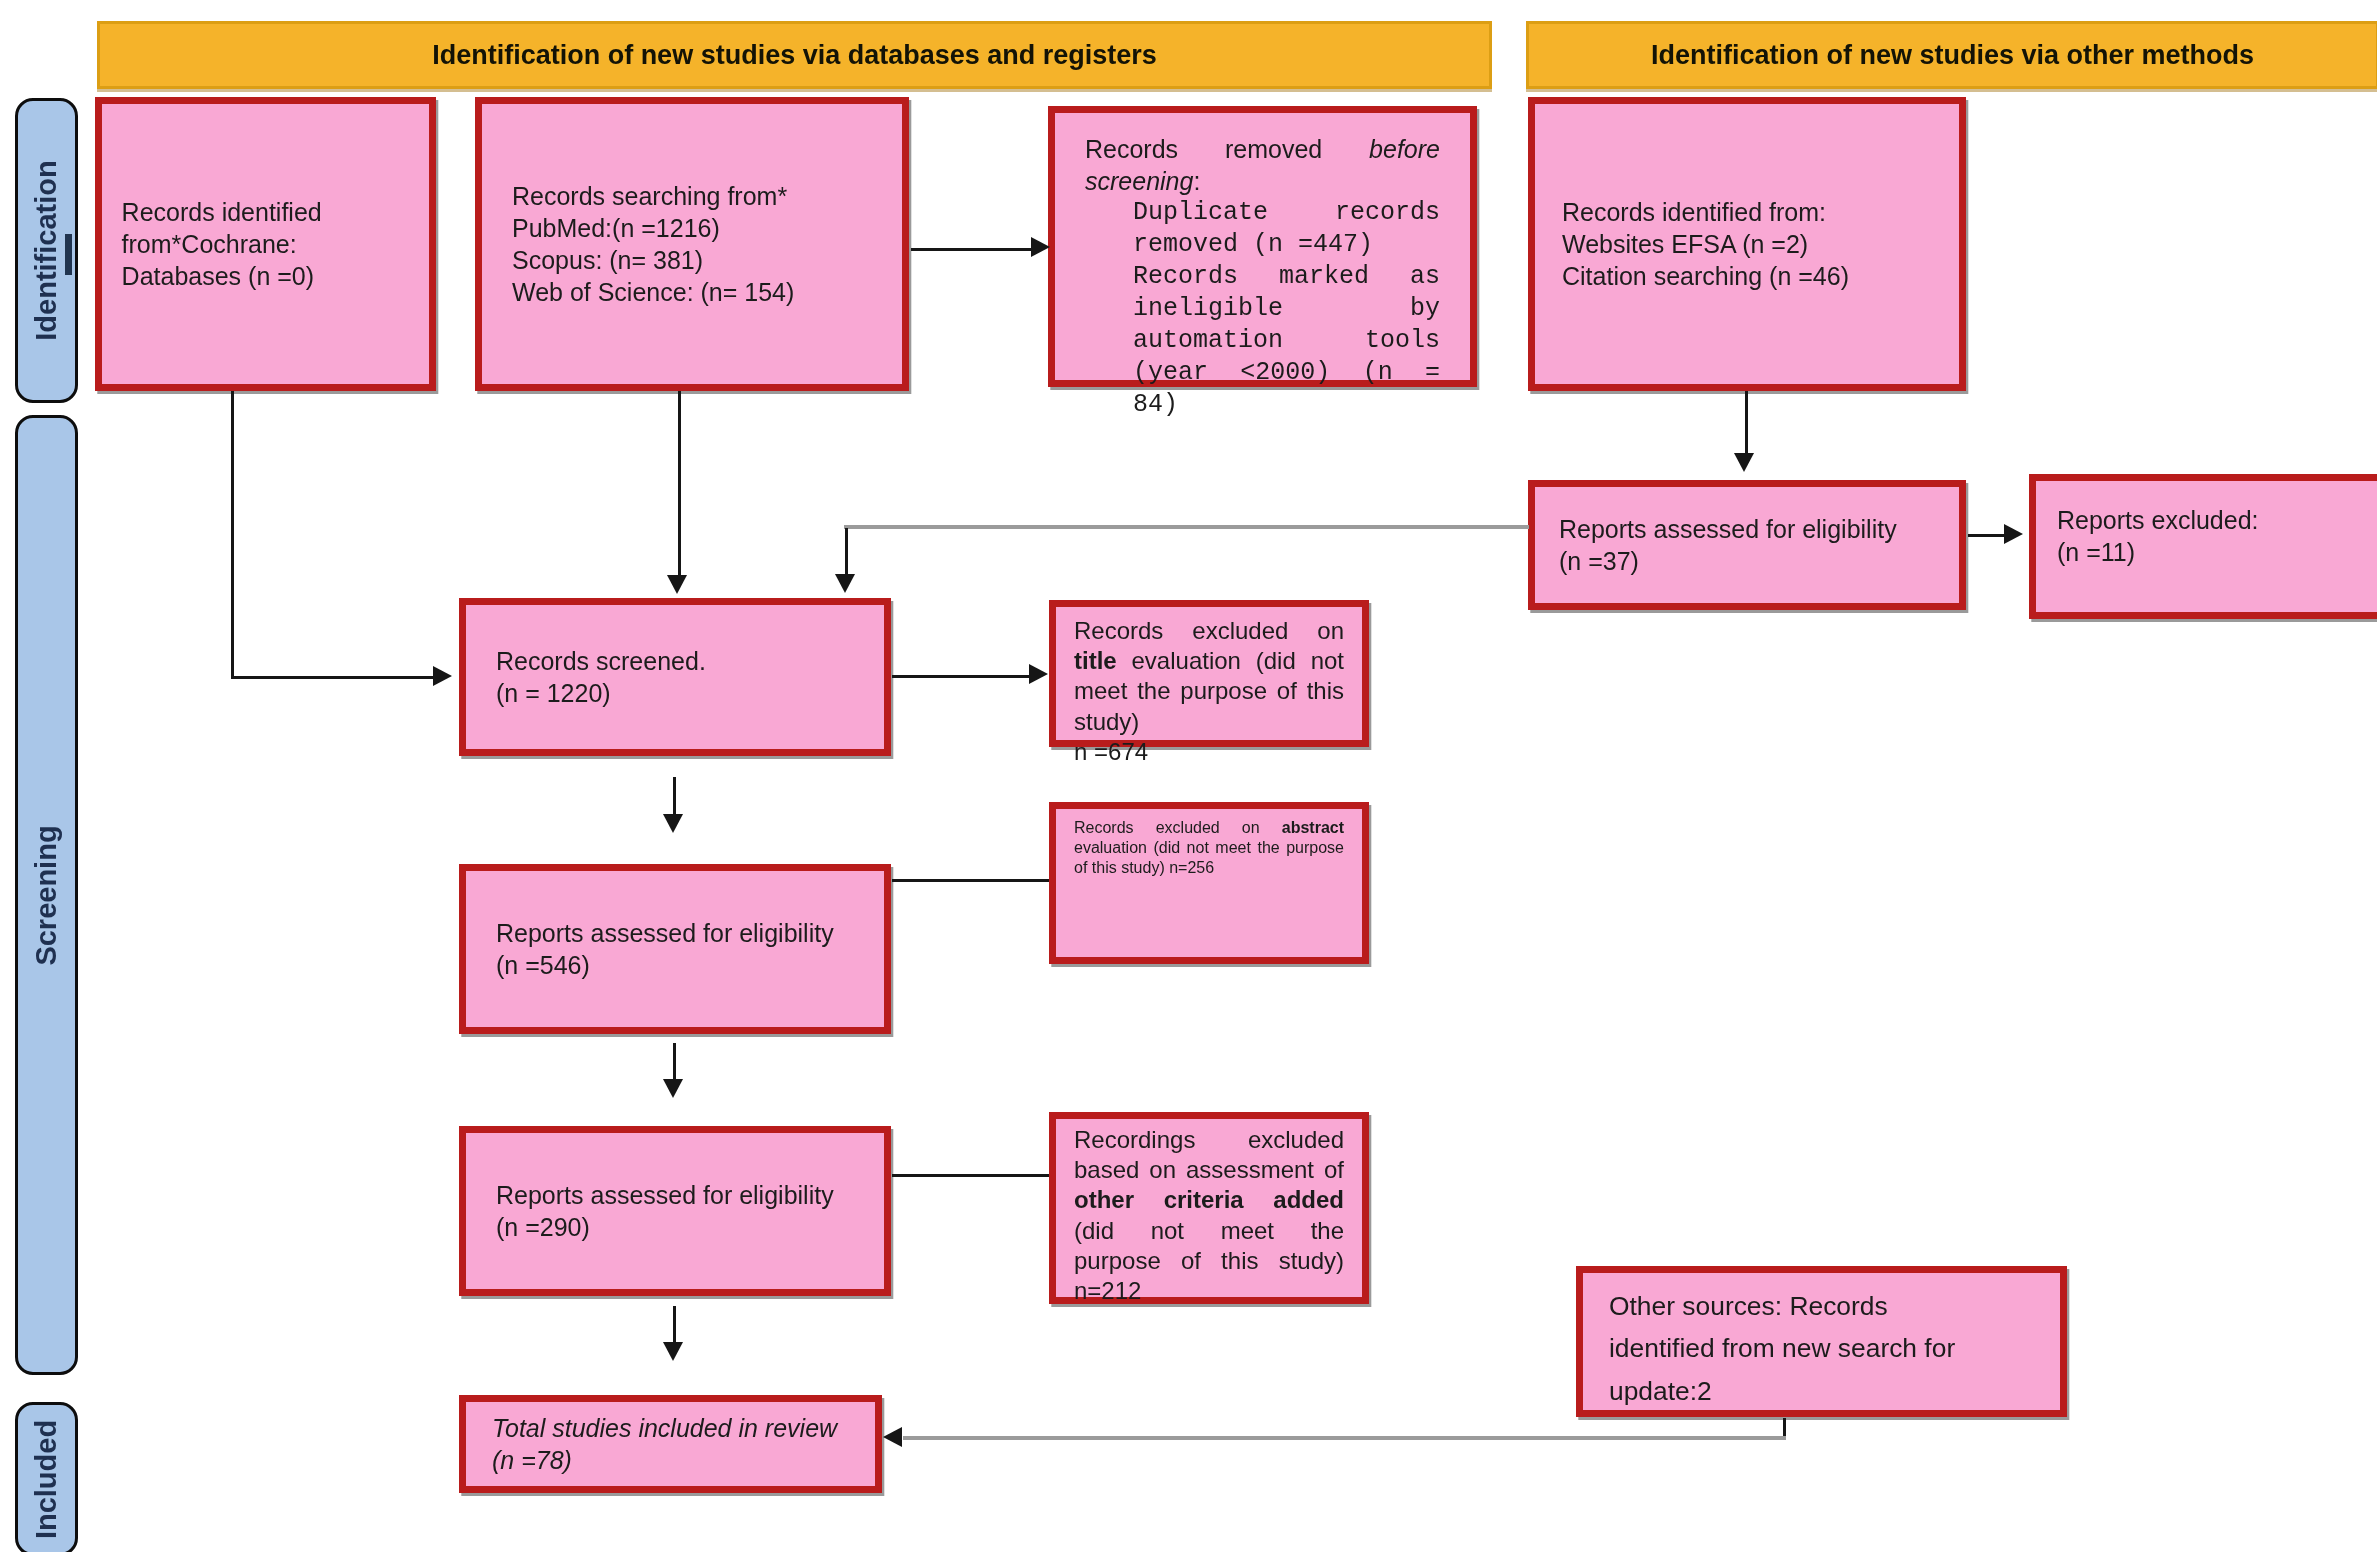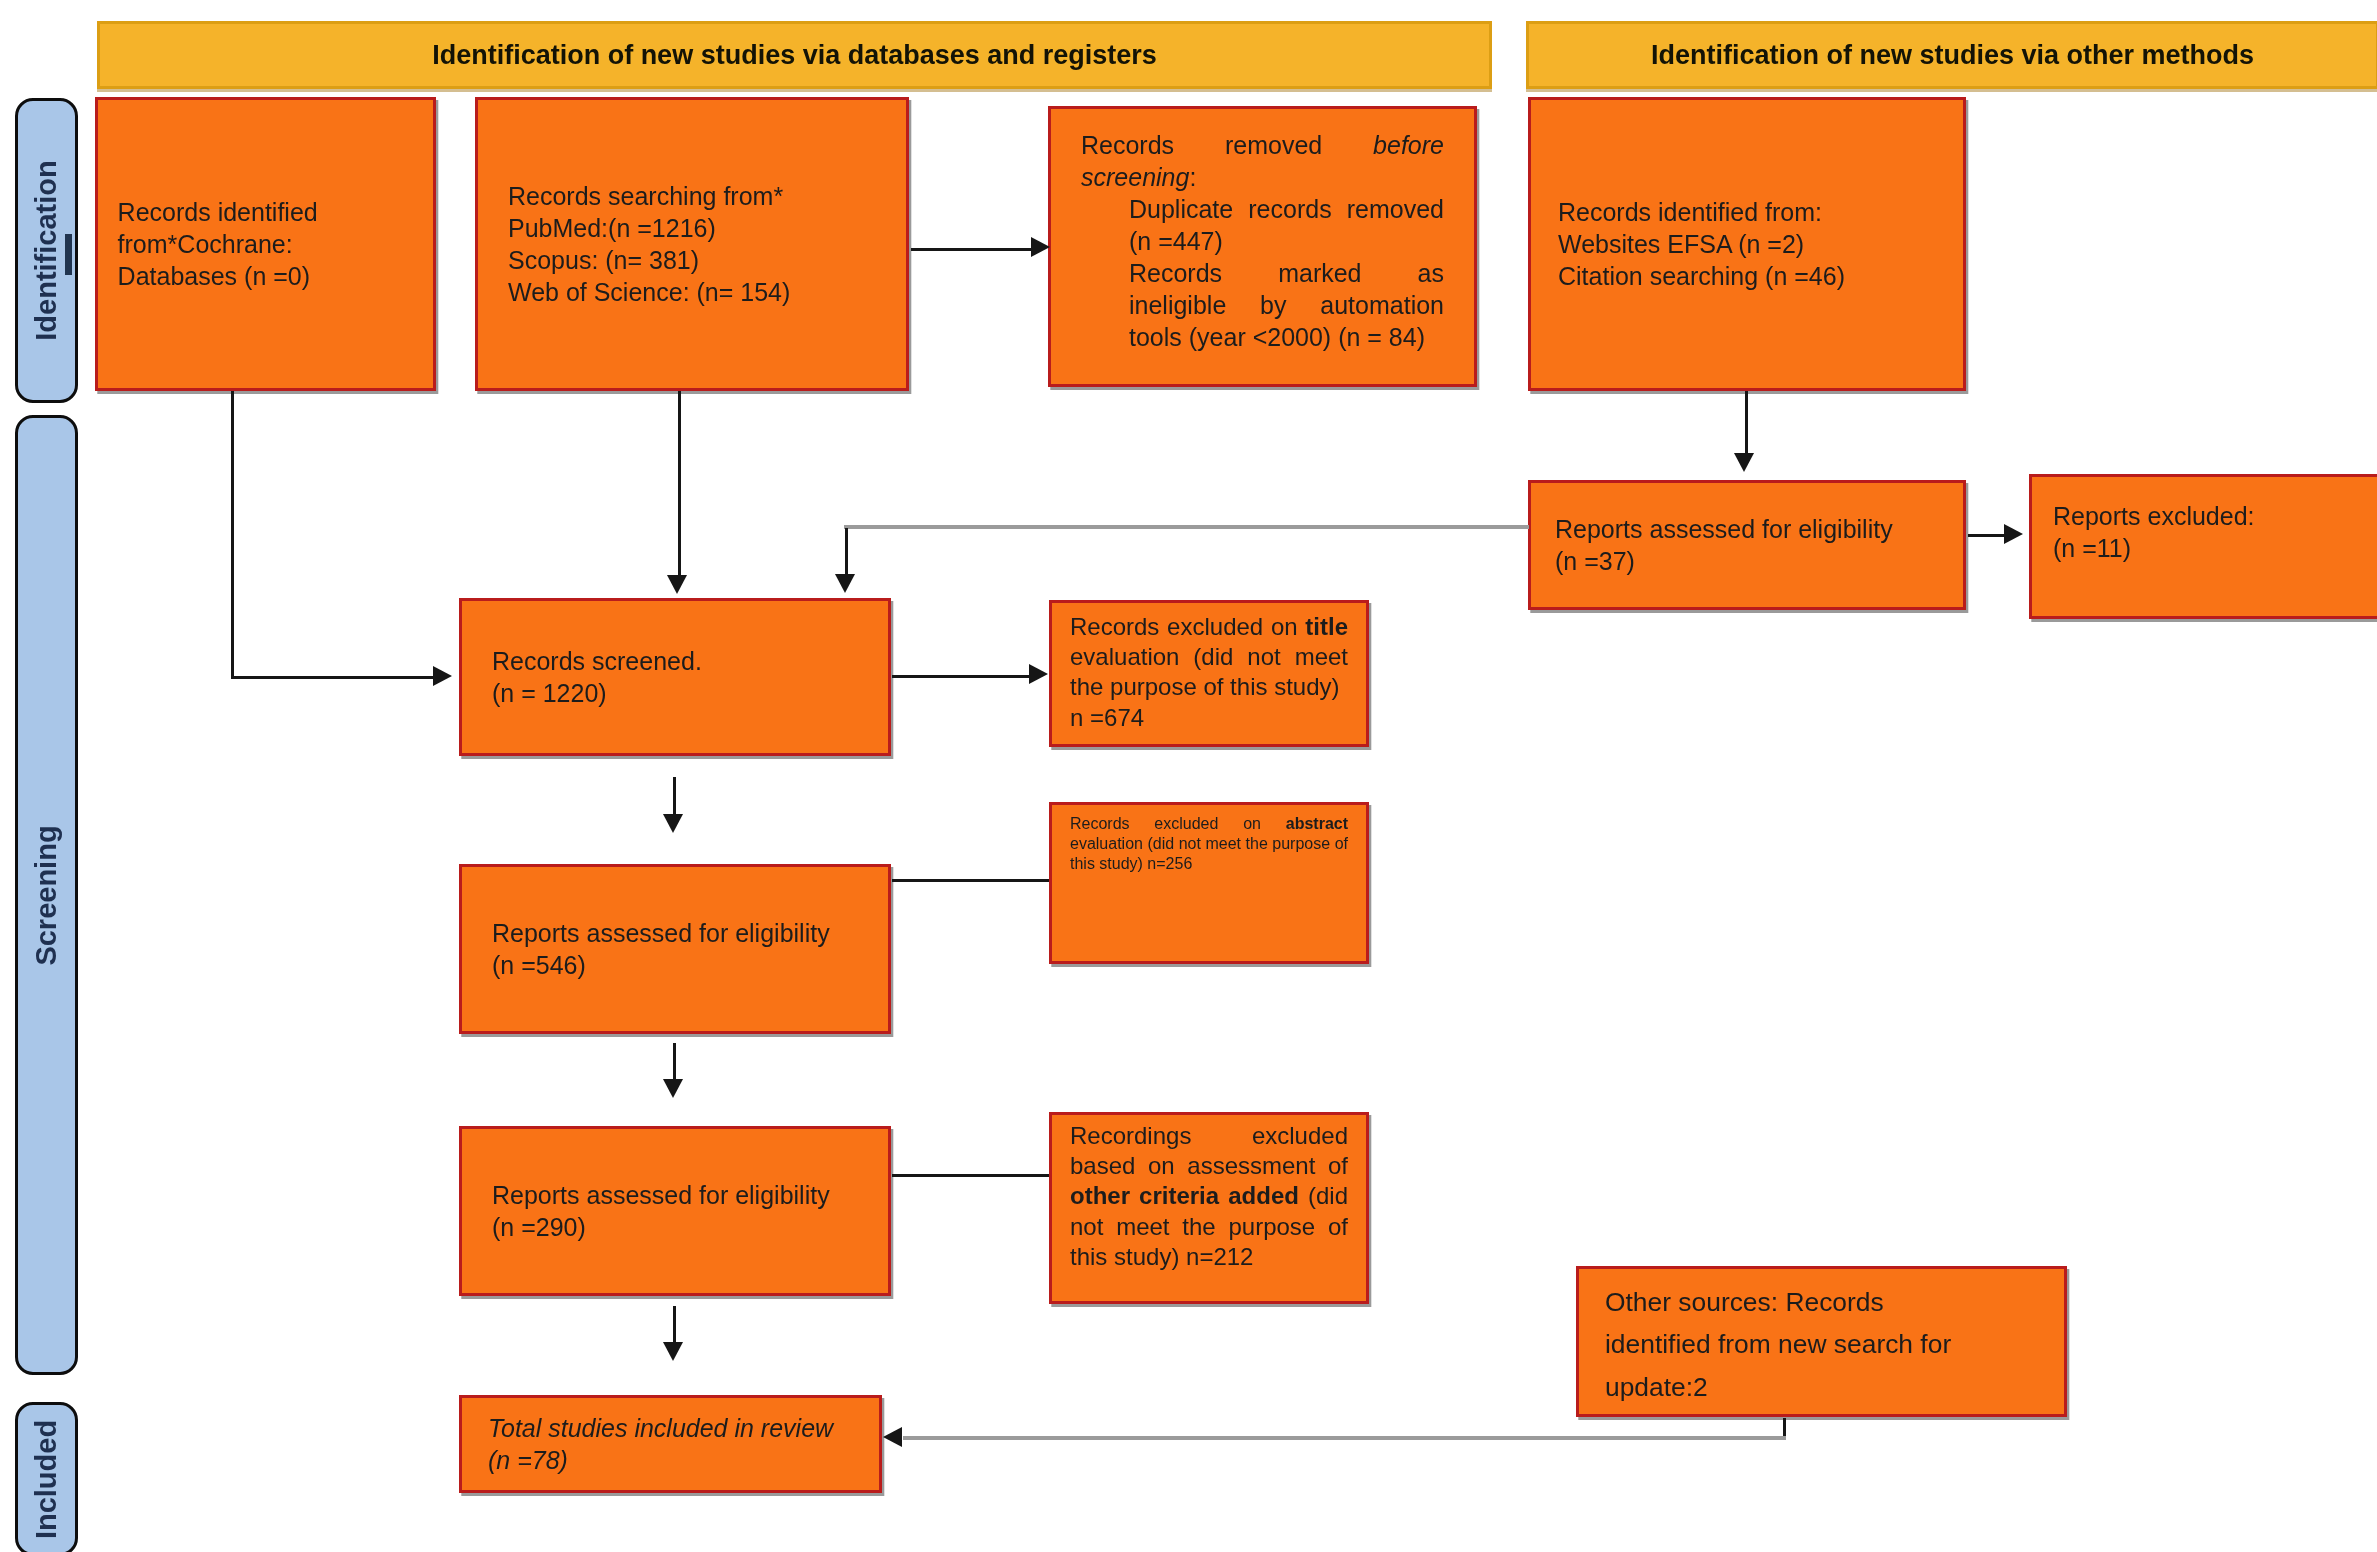--- a/index.html
+++ b/index.html
@@ -16,25 +16,25 @@
   
   .stage{position:absolute;left:15px;width:57px;background:#A9C6E8;border:3px solid #0d0d0d;border-radius:18px;
          display:flex;align-items:center;justify-content:center;}
   .stage span{transform:rotate(-90deg);white-space:nowrap;font-weight:bold;font-size:29px;color:#1F3050;}
   #stage-identification{top:98px;height:299px;}
   #stage-screening{top:415px;height:954px;}
   #stage-included{top:1402px;height:148px;}
   .stage-mark{position:absolute;left:65px;top:234px;width:6.8px;height:41px;background:#20344F;}
 
   
-  .box{position:absolute;background:#f97316;border:3px solid #b91c1c;box-sizing:border-box;
+  .box{position:absolute;background:#f9a8d4;border:7px solid #b91c1c;box-sizing:border-box;
        font-size:25px;line-height:1.28;box-shadow:2.3px 3px 0 #9a9a9a;}
   .vcenter{display:flex;flex-direction:column;justify-content:center;}
   .justify{text-align:justify;}
-  .indent{padding-left:48px;}
+  .indent{padding-left:48px;font-family:Liberation Mono, monospace;}
   b{font-weight:bold;}
   i{font-style:italic;}
 
   #box-cochrane{left:95px;top:97px;width:341px;height:294px;padding:0 19.6px;}
   #box-databases{left:475px;top:97px;width:434px;height:294px;padding:0 30px;}
   #box-removed{left:1048px;top:106px;width:429px;height:281px;padding:19.6px 30px 0 30px;}
   #box-other-methods{left:1528px;top:97px;width:438px;height:294px;padding:0 27px;}
   #box-assessed-37{left:1528px;top:480px;width:438px;height:130px;padding:0 24px;}
   #box-excluded-11{left:2029px;top:474px;width:357px;height:145px;padding:22.6px 21px 0 21px;}
   #box-screened{left:459px;top:598px;width:432px;height:158px;padding:0 30px;}

